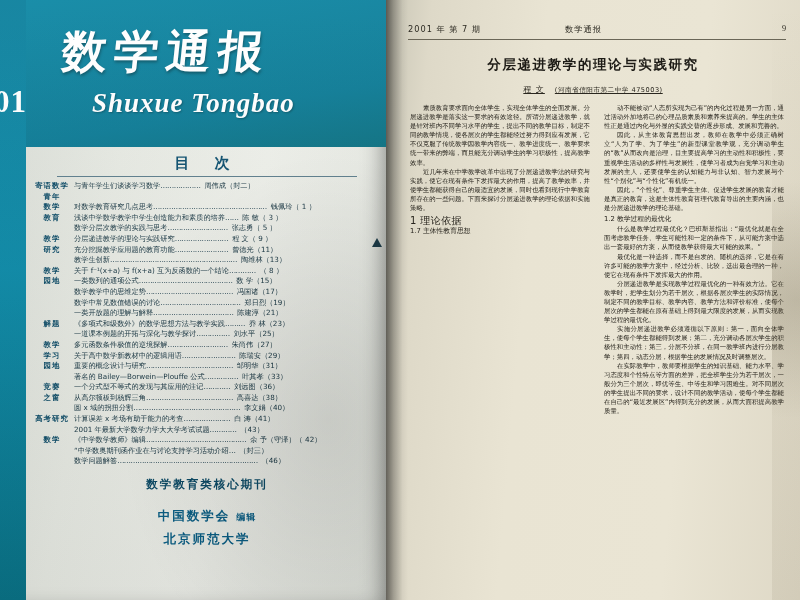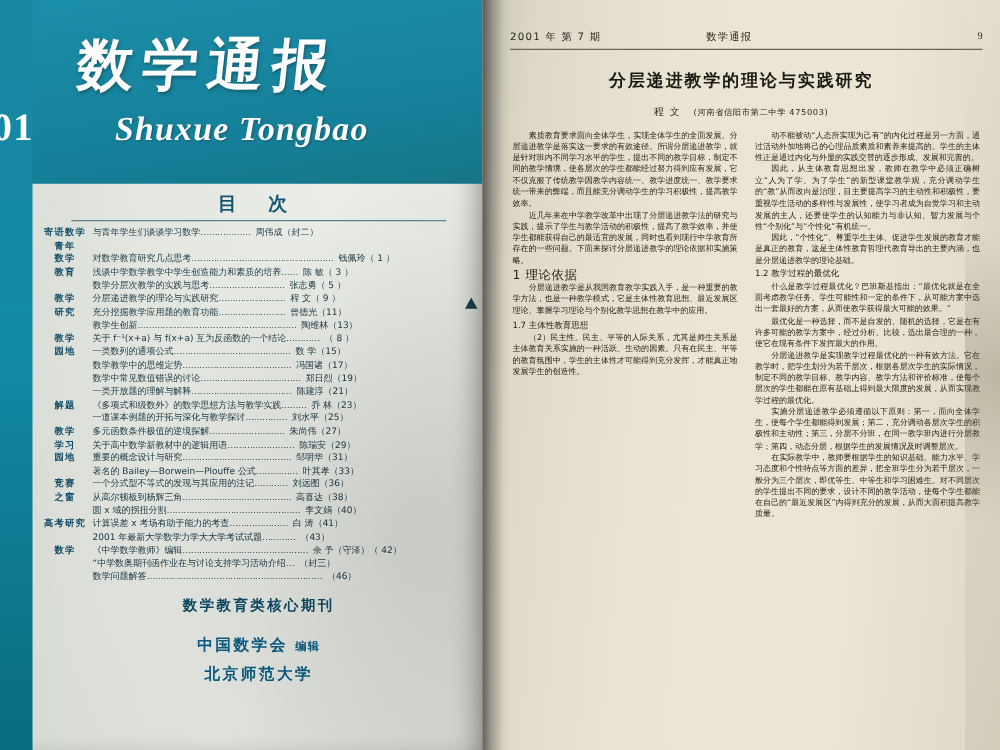--- a/index.html
+++ b/index.html
@@ -225,20 +225,21 @@
   }
   .art-author {
     position: absolute;
     left: 0; top: 84px;
     width: 414px;
     text-align: center;
     font-size: 8px;
     color: #2a271f;
     letter-spacing: 1px;
     font-family: "DejaVu Sans", sans-serif;
+    text-decoration: underline;
   }
   .art-author .aff {
     font-size: 6.6px;
     padding-left: 10px;
     letter-spacing: 0.5px;
   }
 
   .cols {
     position: absolute;
     left: 24px; top: 104px;
@@ -428,25 +429,23 @@
     </div>
     <div class="art-hr"></div>
     <div class="art-title">分层递进教学的理论与实践研究</div>
     <div class="art-author">
       <span>程    文</span><span class="aff">(河南省信阳市第二中学   475003)</span>
     </div>
 
     <div class="cols">
       <div class="col">
         <p>素质教育要求面向全体学生，实现全体学生的全面发展。分层递进教学是落实这一要求的有效途径。所谓分层递进教学，就是针对班内不同学习水平的学生，提出不同的教学目标，制定不同的教学情境，使各层次的学生都能经过努力得到应有发展，它不仅克服了传统教学因教学内容统一、教学进度统一、教学要求统一带来的弊端，而且能充分调动学生的学习积极性，提高教学效率。</p>
-        <p>近几年来在中学教学改革中出现了分层递进教学法的研究与实践，提示了学生与教学活动的积极性，提高了教学效率，并使学生都能获得自己的最适宜的发展，同时也看到现行中学教育所存在的一些问题。下面来探讨分层递进教学的理论依据和实施策略。</p>
+        <p>近几年来在中学教学改革中出现了分层递进教学法的研究与实践，使它在现有条件下发挥最大的作用，提高了教学效率，并使学生都能获得自己的最适宜的发展，同时也看到现行中学教育所存在的一些问题。下面来探讨分层递进教学的理论依据和实施策略。</p>
         <h3>1  理论依据</h3>
-        <p>分层递进教学是从我国教育教学实践入手，是一种重要的教学方法，也是一种教学模式，它是主体性教育思想、最近发展区理论、掌握学习理论与个别化教学思想在教学中的应用。</p>
         <h4>1.7   主体性教育思想</h4>
-        <p>（2）民主性。民主、平等的人际关系，尤其是师生关系是主体教育关系实施的一种活跃、生动的因素。只有在民主、平等的教育氛围中，学生的主体性才可能得到充分发挥，才能真正地发展学生的创造性。</p>
       </div>
       <div class="col">
         <p>动不能被动“人态所实现为己有”的内化过程是另一方面，通过活动外加地将己的心理品质素质和素养来提高的。学生的主体性正是通过内化与外显的实践交替的逐步形成、发展和完善的。</p>
         <p>因此，从主体教育思想出发，教师在教学中必须正确树立“人为了学、为了学生”的新型课堂教学观，充分调动学生的“教”从而改向是治理，目主要提高学习的主动性和积极性，要重视学生活动的多样性与发展性，使学习者成为自觉学习和主动发展的主人，还要使学生的认知能力与非认知、智力发展与个性“个别化”与“个性化”有机统一。</p>
         <p>因此，“个性化”、尊重学生主体、促进学生发展的教育才能是真正的教育，这是主体性教育哲理代教育导出的主要内涵，也是分层递进教学的理论基础。</p>
         <h4>1.2   教学过程的最优化</h4>
         <p>什么是教学过程最优化？巴班斯基指出：“最优化就是在全面考虑教学任务、学生可能性和一定的条件下，从可能方案中选出一套最好的方案，从而使教学获得最大可能的效果。”</p>
         <p>最优化是一种选择，而不是自发的、随机的选择，它是在有许多可能的教学方案中，经过分析、比较，选出最合理的一种，使它在现有条件下发挥最大的作用。</p>
         <p>分层递进教学是实现教学过程最优化的一种有效方法。它在教学时，把学生划分为若干层次，根据各层次学生的实际情况，制定不同的教学目标、教学内容、教学方法和评价标准，使每个层次的学生都能在原有基础上得到最大限度的发展，从而实现教学过程的最优化。</p>
         <p>实施分层递进教学必须遵循以下原则：第一，面向全体学生，使每个学生都能得到发展；第二，充分调动各层次学生的积极性和主动性；第三，分层不分班，在同一教学班内进行分层教学；第四，动态分层，根据学生的发展情况及时调整层次。</p>

